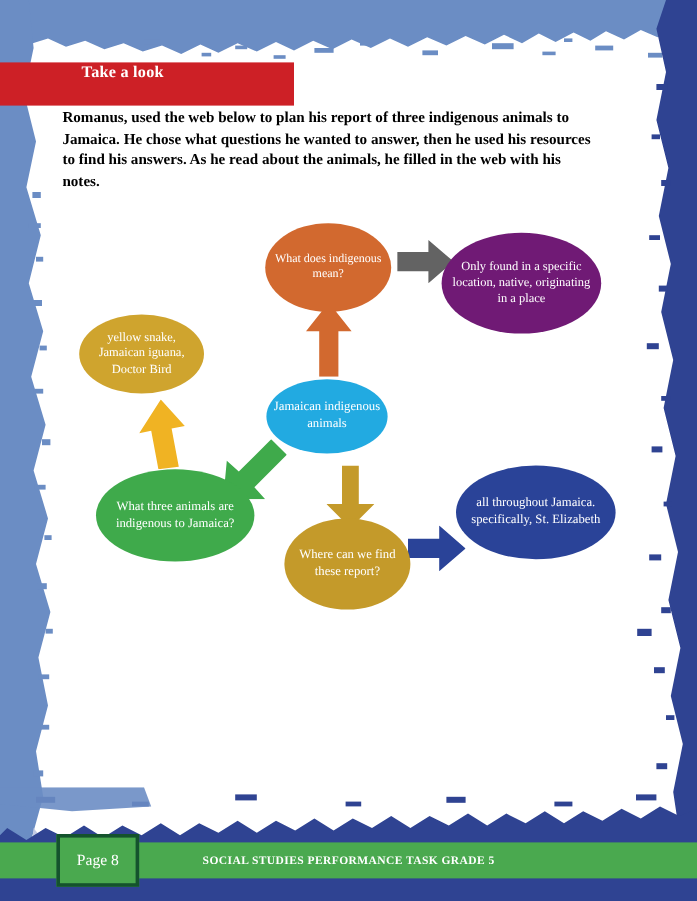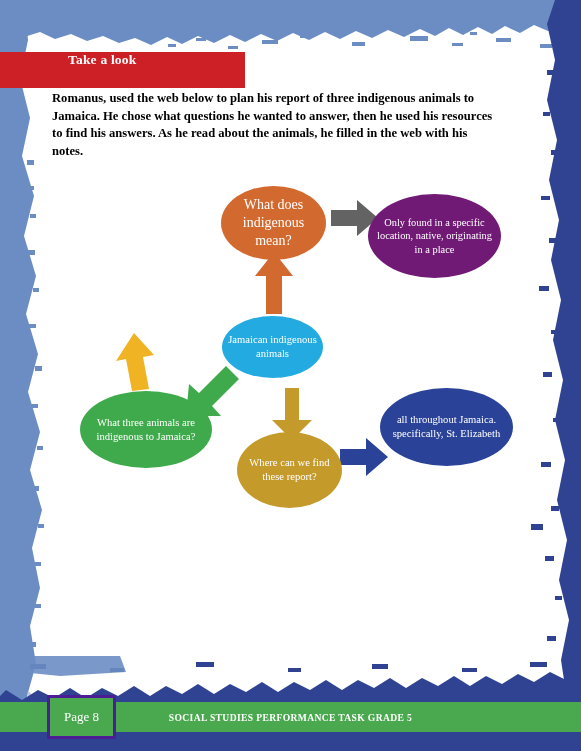--- a/index.html
+++ b/index.html
@@ -73,21 +73,21 @@
     align-items: center;
     justify-content: center;
     text-align: center;
     color: #ffffff;
     line-height: 1.28;
   }
   .node span { display: block; padding: 0 6px; }
 
   #node-question-indigenous {
     left: 221px; top: 186px; width: 105px; height: 74px;
-    background: #d2692f; font-size: 14px;
+    background: #d2692f; font-size: 10px;
   }
   #node-answer-indigenous {
     left: 368px; top: 194px; width: 133px; height: 84px;
     background: #701a75; font-size: 10.4px;
   }
   #node-answer-animals {
     left: 66px; top: 262px; width: 104px; height: 66px;
     background: #cfa42e; font-size: 10.4px;
   }
   #node-center-topic {
@@ -114,21 +114,21 @@
     position: absolute;
     left: 0; bottom: 19px;
     width: 581px; height: 30px;
     background: #4aa94f;
   }
   #footer-page-box {
     position: absolute;
     left: 47px; bottom: 12px;
     width: 69px; height: 44px;
     background: #4aa94f;
-    border: 3px solid #4c1d95;
+    border: 3px solid #14532d;
     display: flex;
     align-items: center;
     justify-content: center;
   }
   #footer-page-label {
     color: #ffffff;
     font-size: 13px;
   }
   #footer-title {
     position: absolute;
@@ -255,20 +255,23 @@
     </svg>
 
     <div class="node" id="node-question-indigenous">
       <span>What does indigenous mean?</span>
     </div>
 
     <div class="node" id="node-answer-indigenous">
       <span>Only found in a specific location, native, originating in a place</span>
     </div>
 
+    <div class="node" id="node-answer-animals">
+      <span>yellow snake, Jamaican iguana, Doctor Bird</span>
+    </div>
 
     <div class="node" id="node-center-topic">
       <span>Jamaican indigenous animals</span>
     </div>
 
     <div class="node" id="node-question-animals">
       <span>What three animals are indigenous to Jamaica?</span>
     </div>
 
     <div class="node" id="node-question-where">

